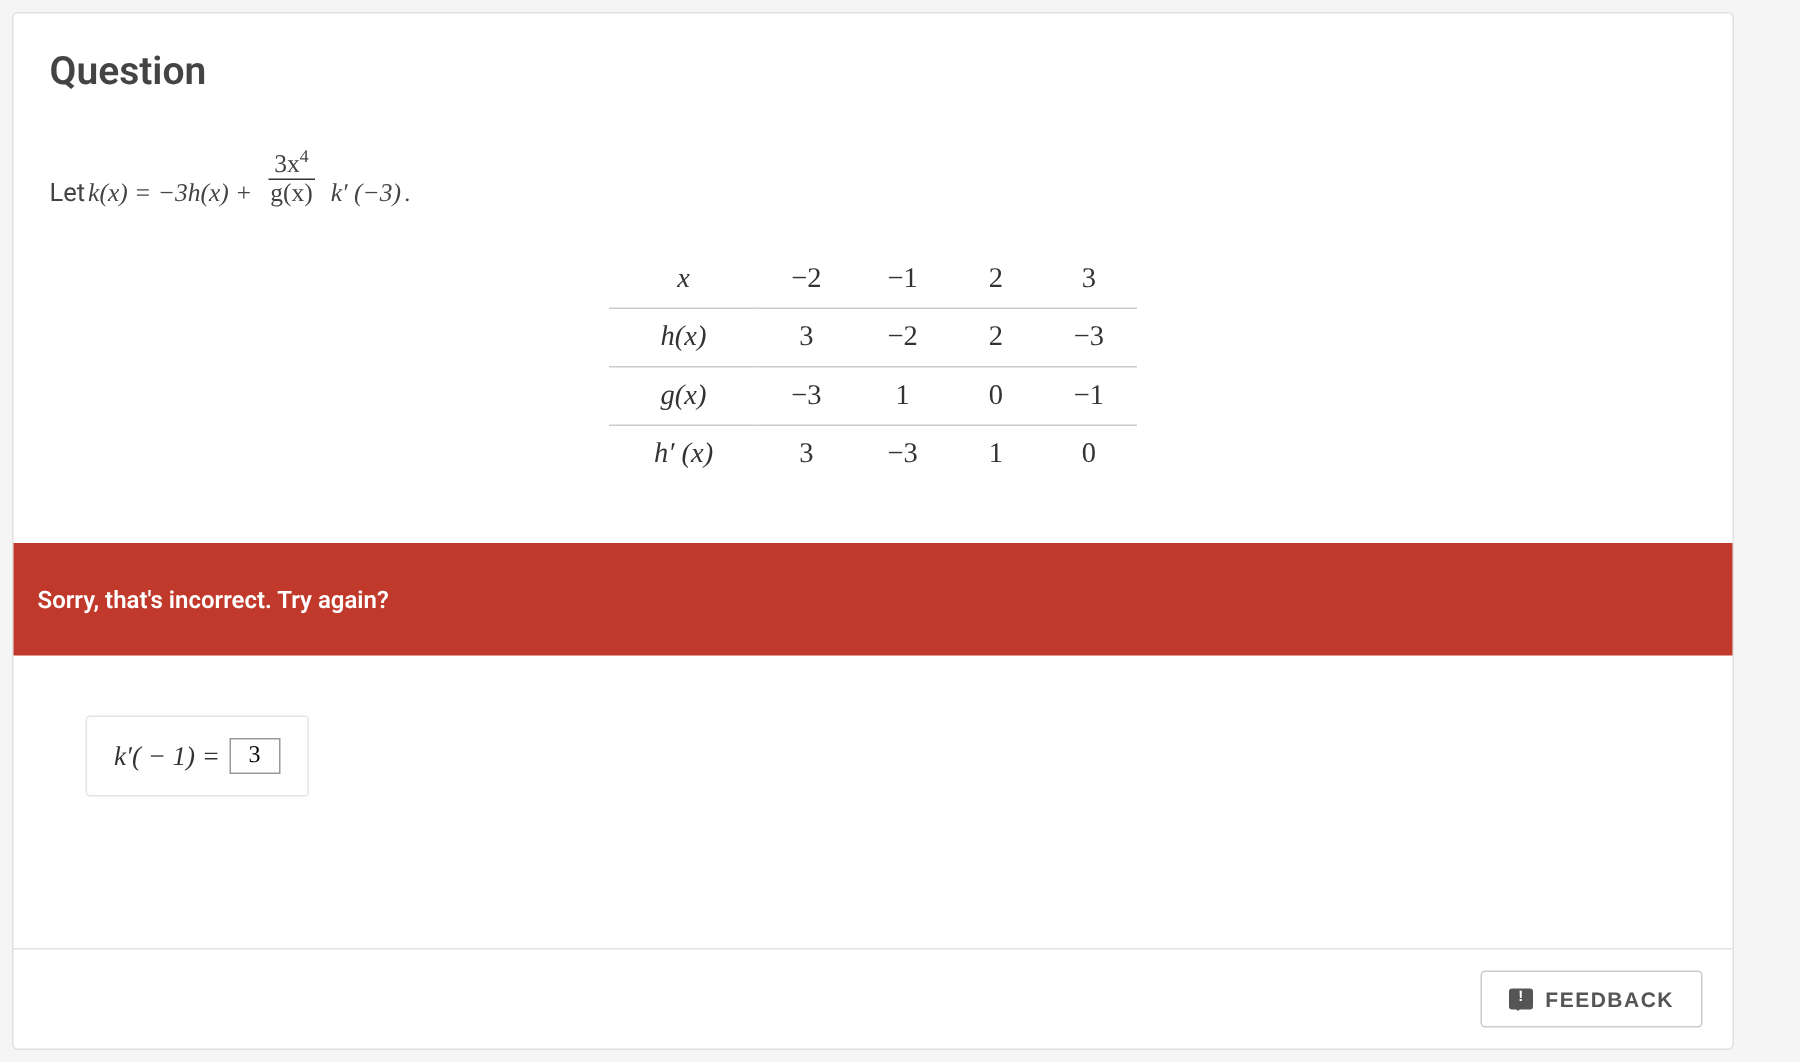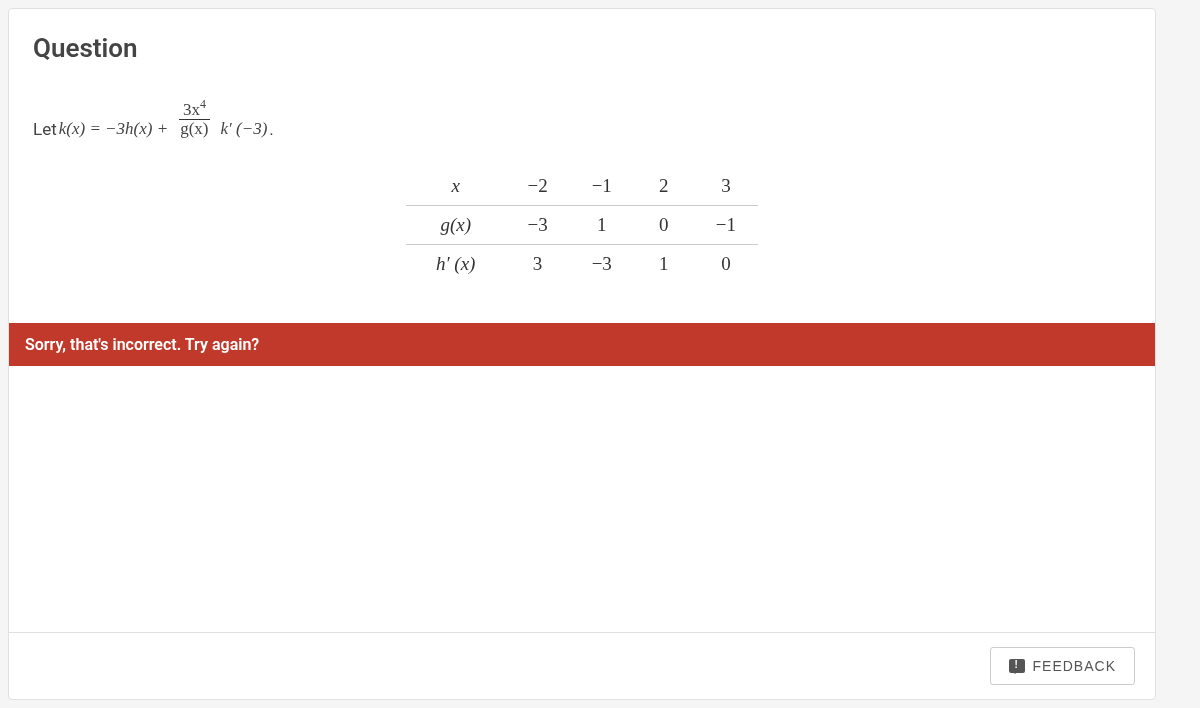--- a/index.html
+++ b/index.html
@@ -70,21 +70,21 @@
     text-align: center;
     min-width: 60px;
   }
   tr:last-child td { border-bottom: none; }
   td.rowhead { font-style: italic; text-align: center; padding-right: 30px; padding-left: 30px; }
 
   .error-bar {
     background: #c0392b;
     color: #fff;
     font-weight: 600;
-    padding: 12px 16px;
+    padding: 28px 16px;
     font-size: 16px;
     margin: 0 -24px 40px -24px;
   }
 
   .answer-row {
     border: 1px solid #e5e5e5;
     border-radius: 3px;
     padding: 14px 18px;
     display: flex;
     align-items: center;
@@ -122,21 +122,21 @@
     background: #fff;
     color: #555;
     padding: 10px 18px;
     font-size: 14px;
     letter-spacing: 1px;
     border-radius: 3px;
     cursor: pointer;
     display: flex;
     align-items: center;
     gap: 8px;
-    font-weight: 400;
+    font-weight: 700;
   }
   .btn.submit {
     background: #2e8b99;
     border-color: #2e8b99;
     color: #fff;
     font-weight: 600;
   }
   .fb-icon {
     width: 16px; height: 14px;
     background: #555;
@@ -182,39 +182,50 @@
     <table>
       <tbody>
           <tr>
         <td class="rowhead">x</td>
         <td>−2</td>
         <td>−1</td>
         <td>2</td>
         <td>3</td>
       </tr>
       <tr>
+        <td class="rowhead">h(x)</td>
+        <td>3</td>
+        <td>−2</td>
+        <td>2</td>
+        <td>−3</td>
+      </tr>
+      <tr>
         <td class="rowhead">g(x)</td>
         <td>−3</td>
         <td>1</td>
         <td>0</td>
         <td>−1</td>
       </tr>
       <tr>
         <td class="rowhead">h′ (x)</td>
         <td>3</td>
         <td>−3</td>
         <td>1</td>
         <td>0</td>
       </tr>
     </tbody>
       </table>
   </div>
 
   <div class="error-bar">Sorry, that's incorrect. Try again?</div>
 
+  <div class="answer-row">
+    <span>k′( − 1) =</span>
+    <input type="text" value="3" style="">
+  </div>
 
   <div class="footer-bar">
     <button class="btn">
       <span class="fb-icon"></span>
       <span>FEEDBACK</span>
     </button>
   </div>
 
 </div>
 

